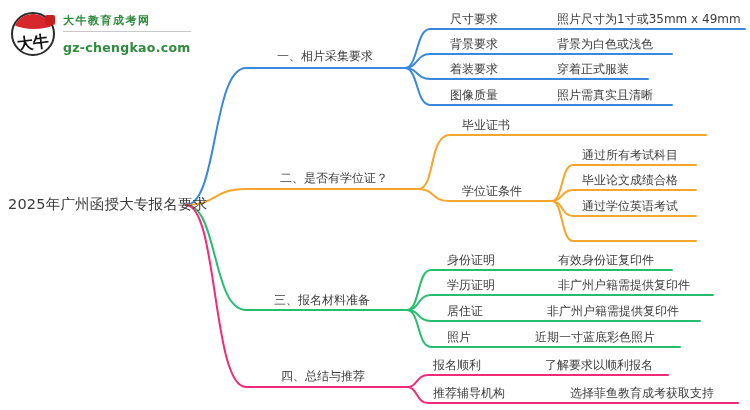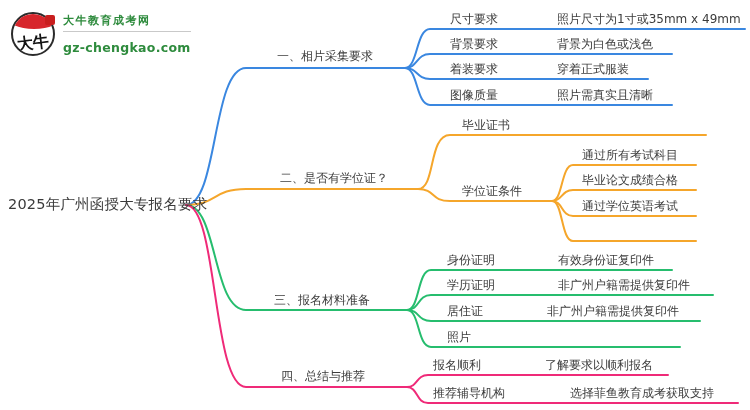--- a/index.html
+++ b/index.html
@@ -109,20 +109,21 @@
   <div class="node-label" style="left:582px; top:199px;">通过学位英语考试</div>
 
   <div class="node-label" style="left:274px; top:293px;">三、报名材料准备</div>
   <div class="node-label" style="left:447px; top:253px;">身份证明</div>
   <div class="node-label" style="left:558px; top:253px;">有效身份证复印件</div>
   <div class="node-label" style="left:447px; top:278px;">学历证明</div>
   <div class="node-label" style="left:558px; top:278px;">非广州户籍需提供复印件</div>
   <div class="node-label" style="left:447px; top:304px;">居住证</div>
   <div class="node-label" style="left:547px; top:304px;">非广州户籍需提供复印件</div>
   <div class="node-label" style="left:447px; top:330px;">照片</div>
+  <div class="node-label" style="left:535px; top:330px;">近期一寸蓝底彩色照片</div>
 
   <div class="node-label" style="left:281px; top:369px;">四、总结与推荐</div>
   <div class="node-label" style="left:433px; top:358px;">报名顺利</div>
   <div class="node-label" style="left:545px; top:358px;">了解要求以顺利报名</div>
   <div class="node-label" style="left:433px; top:386px;">推荐辅导机构</div>
   <div class="node-label" style="left:570px; top:386px;">选择菲鱼教育成考获取支持</div>
 
 </div>
 
 </body></html>

